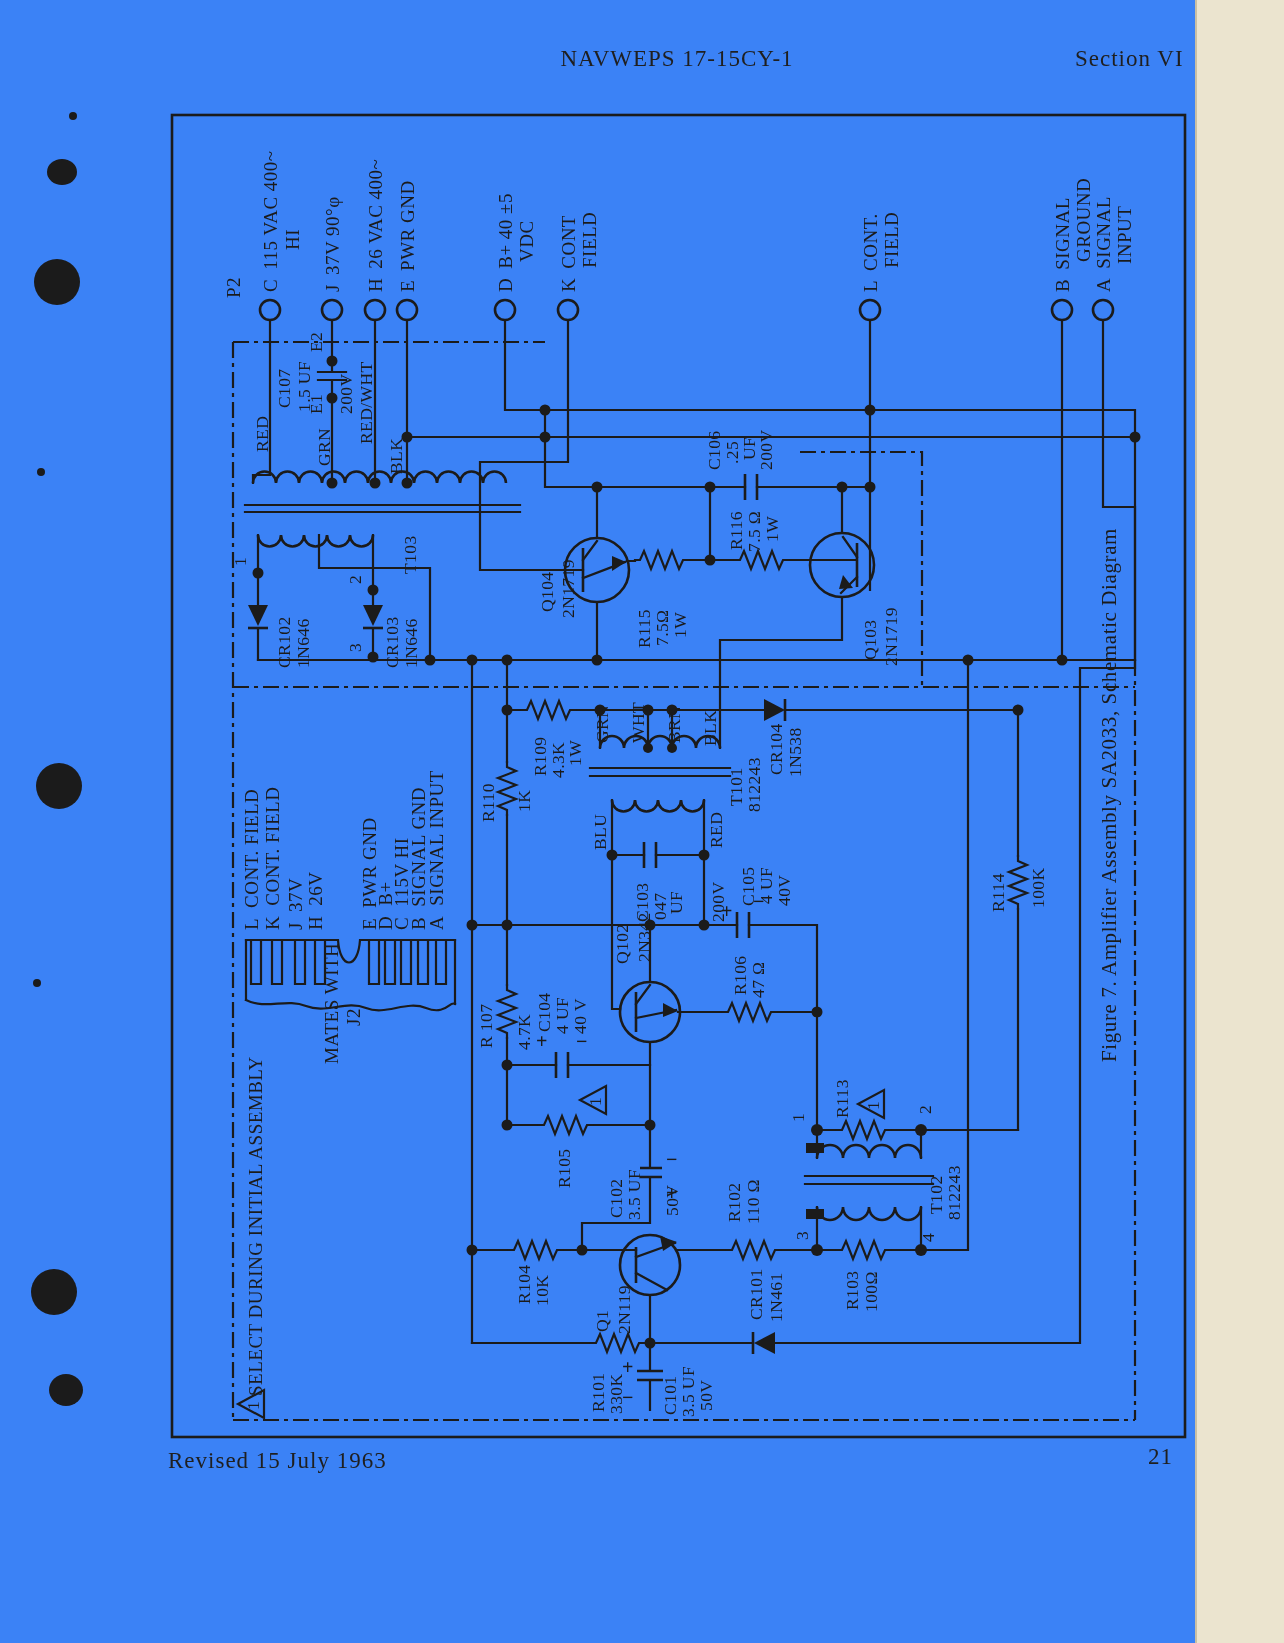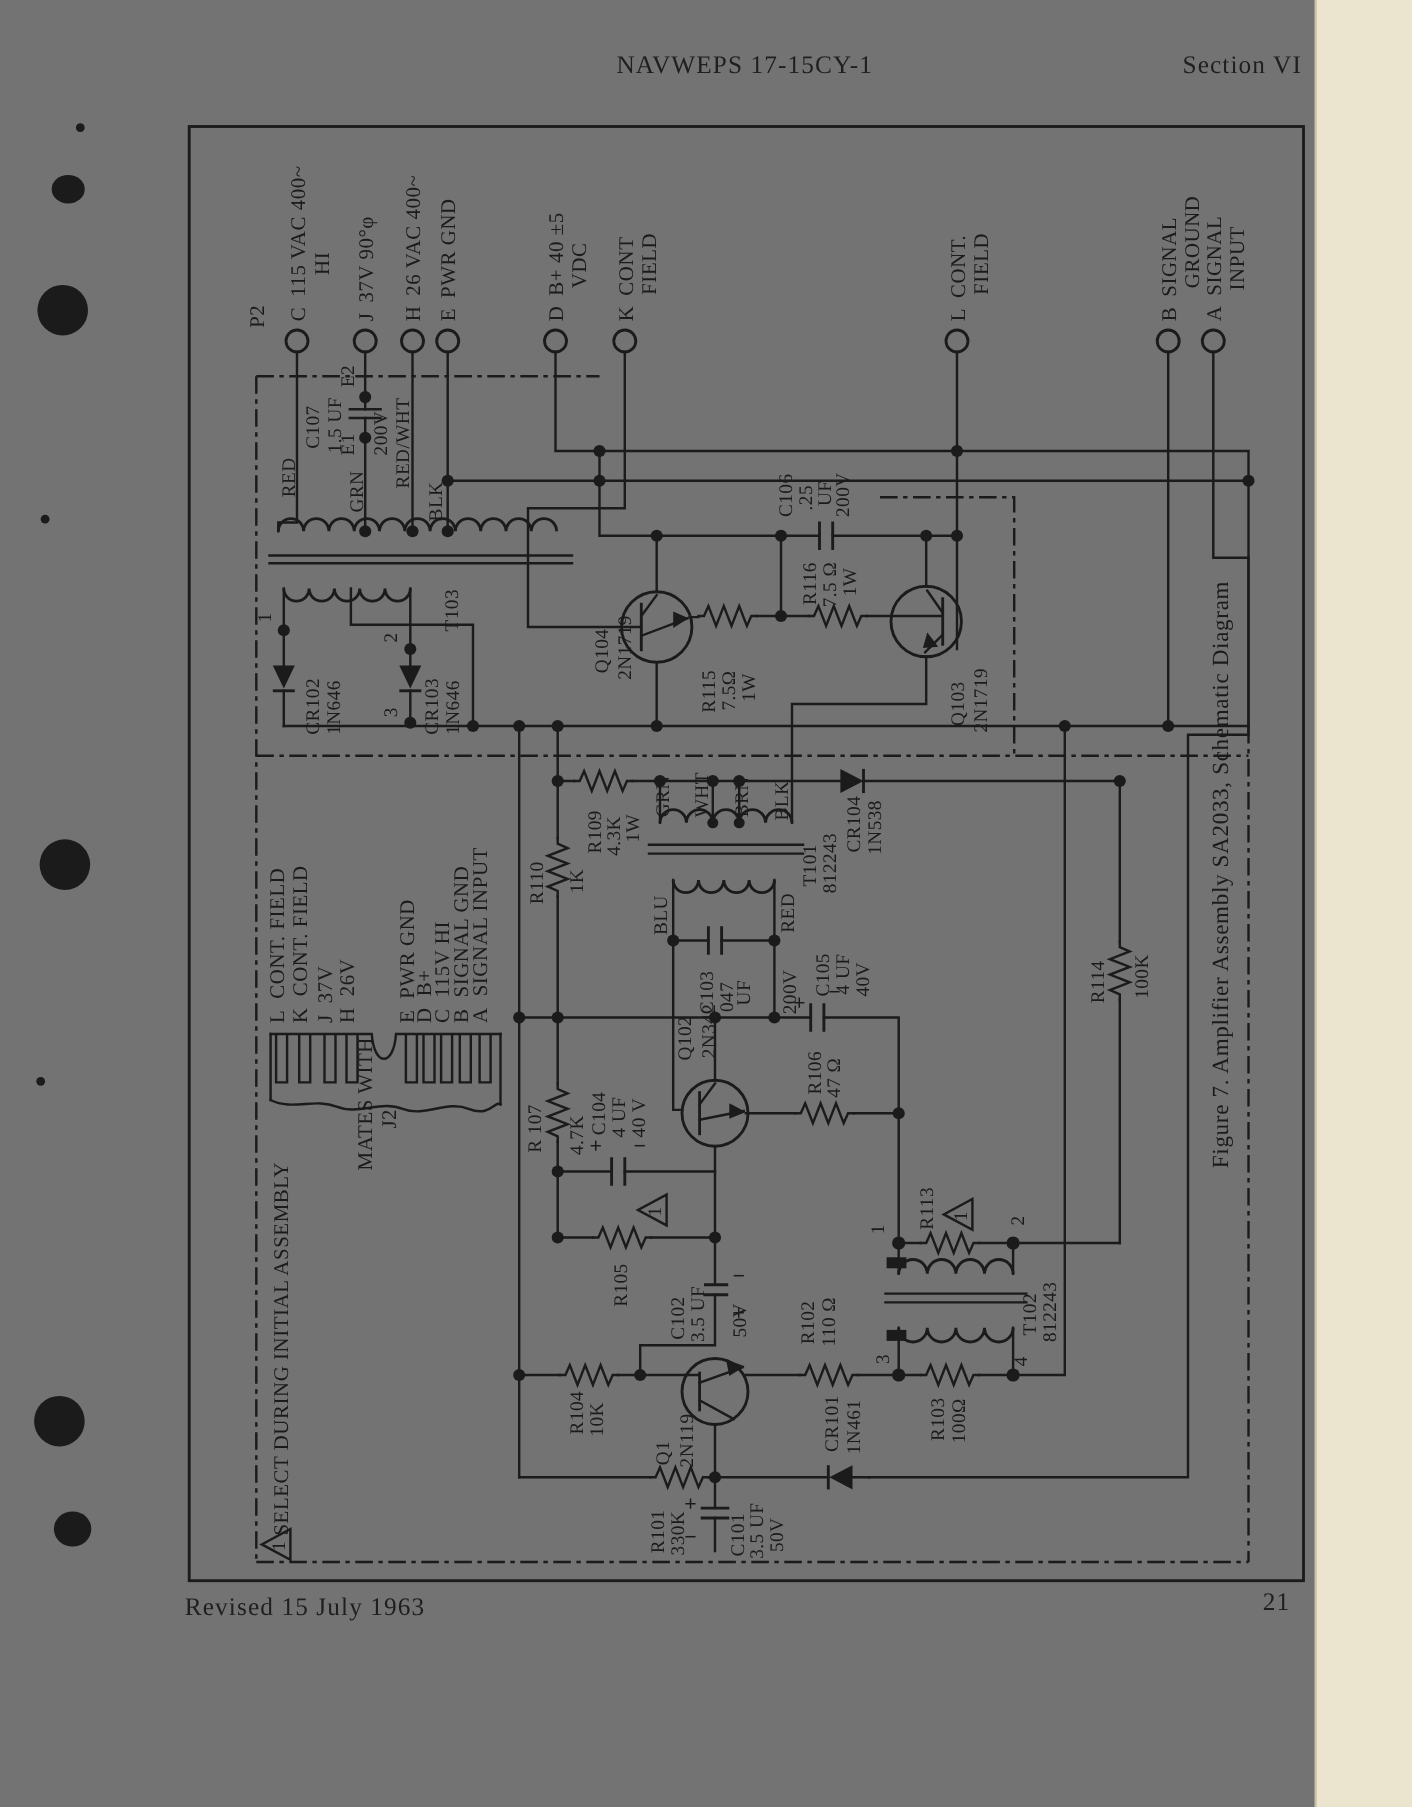--- a/index.html
+++ b/index.html
@@ -1,16 +1,16 @@
 <!DOCTYPE html>
 <html><head>
 <meta charset="utf-8">
 <style>
   html,body{margin:0;padding:0;background:#d8d2c0;}
-  #page{position:relative;width:1284px;height:1643px;background:#737373;overflow:hidden;
+  #page{position:relative;width:1284px;height:1643px;background:#3b82f6;overflow:hidden;
         font-family:"Liberation Serif", serif;}
   svg{position:absolute;left:0;top:0;}
   .w{stroke:#1b1b1b;stroke-width:2.2;fill:none;stroke-linecap:square;}
   .w3{stroke:#1b1b1b;stroke-width:2.6;fill:none;}
   .dd{stroke:#1b1b1b;stroke-width:2.2;fill:none;stroke-dasharray:16 5 4 5;}
   .dot{fill:#1b1b1b;stroke:none;}
   .blk{fill:#1b1b1b;stroke:none;}
   .lbl{font-family:"Liberation Serif",serif;font-size:19px;fill:#1b1b1b;letter-spacing:.5px;}
   .lbs{font-family:"Liberation Serif",serif;font-size:17.5px;fill:#1b1b1b;letter-spacing:.4px;}
   .hdr{font-family:"Liberation Serif",serif;font-size:23px;fill:#1f1f1f;letter-spacing:1px;}

